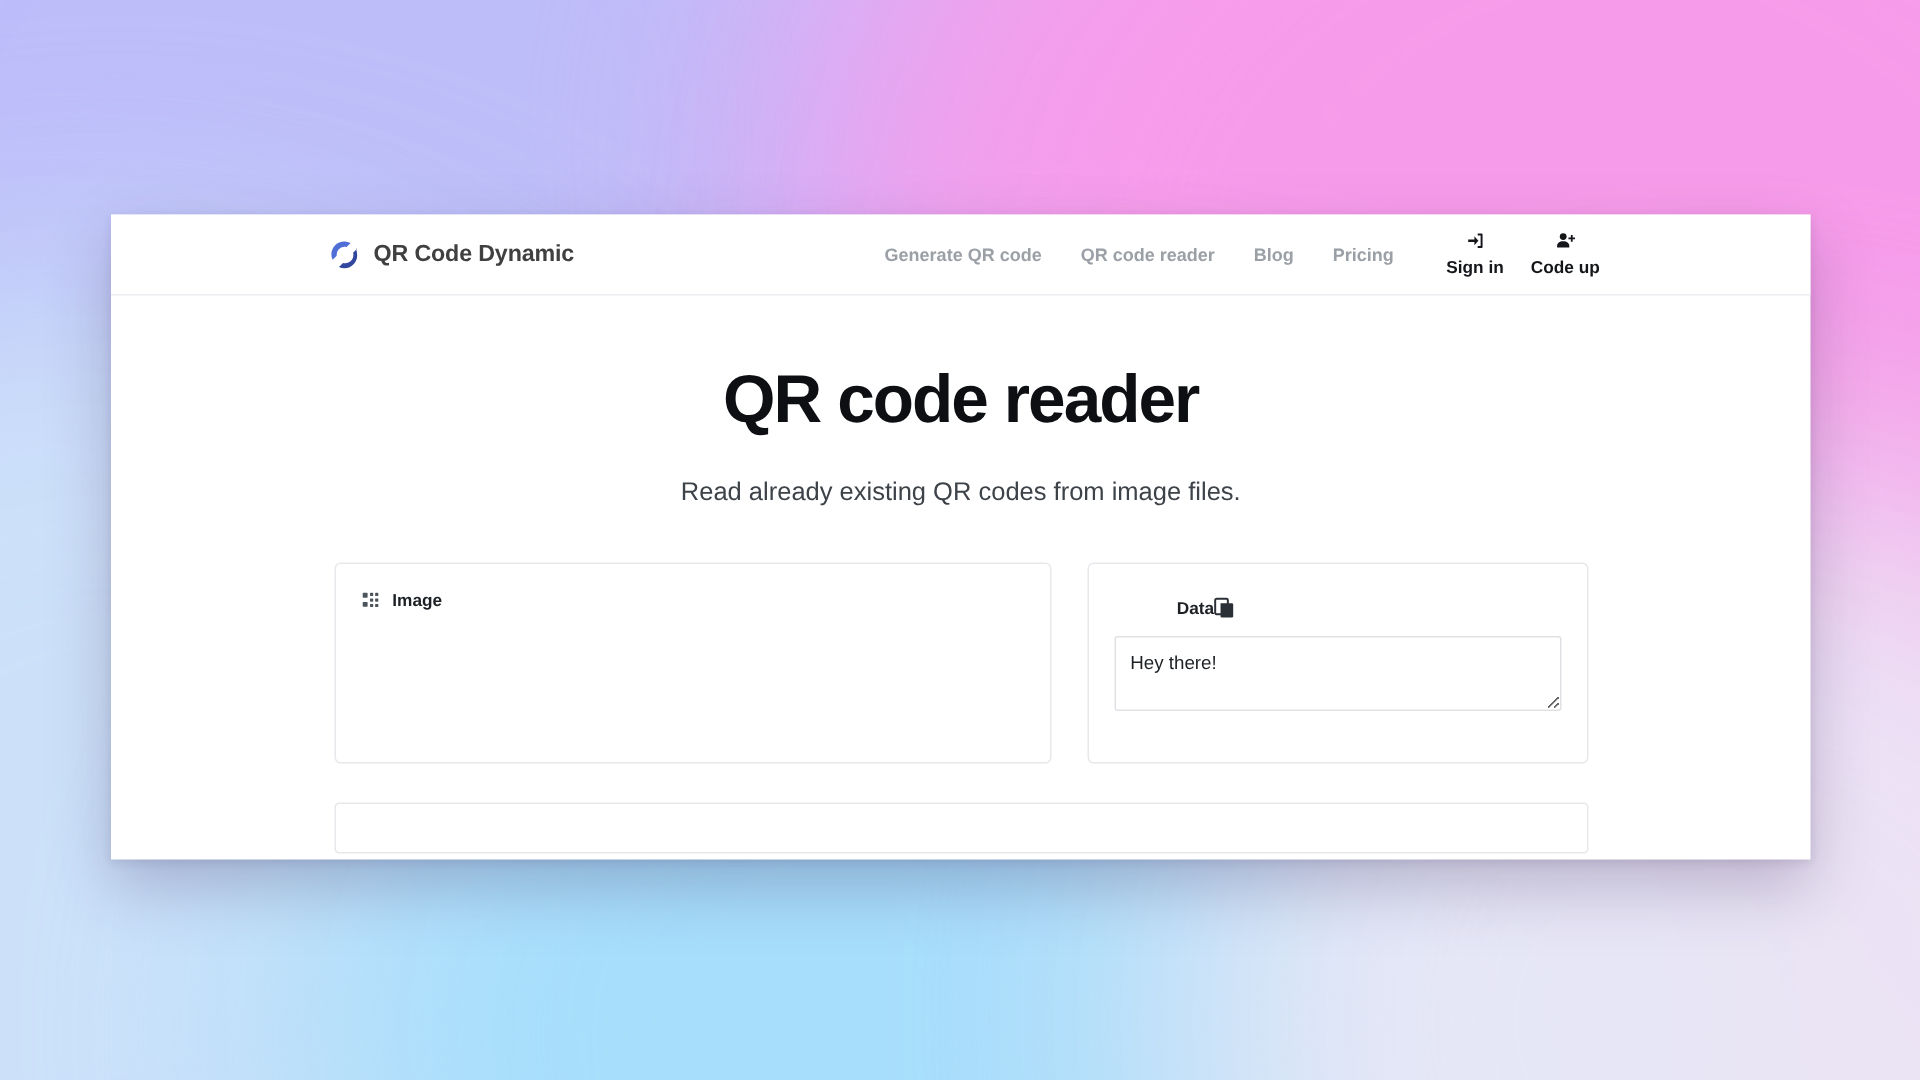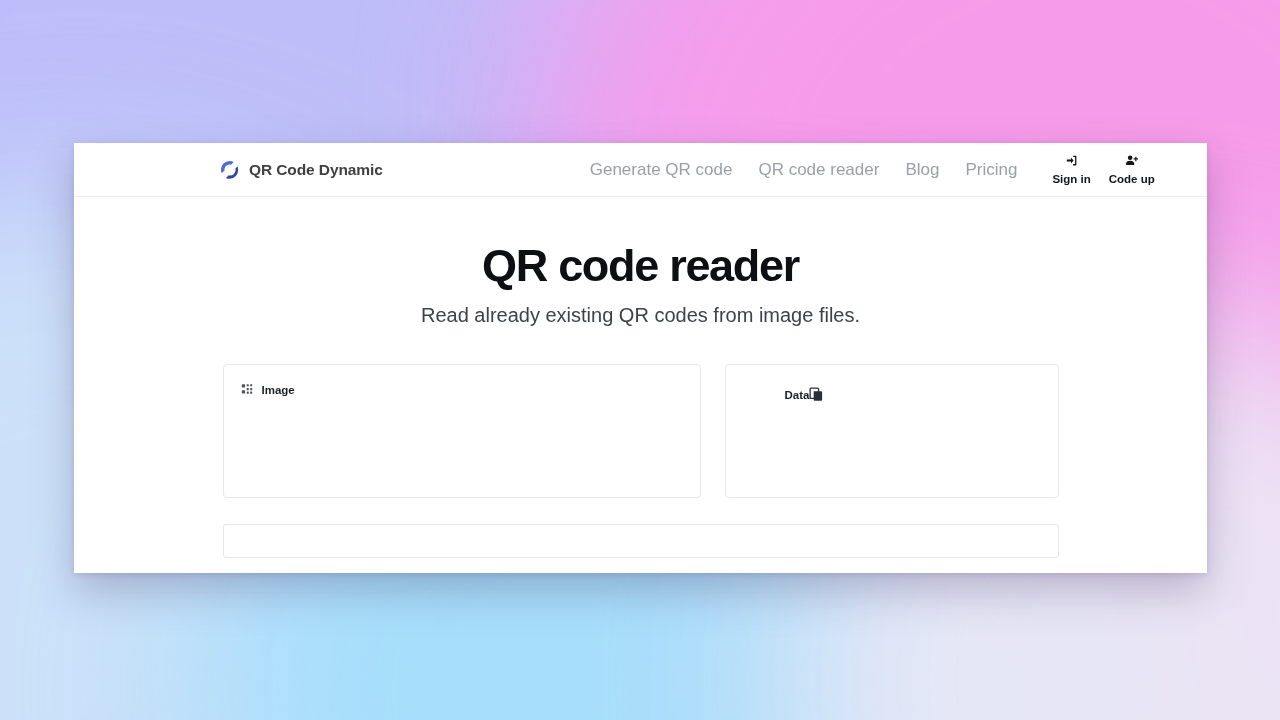--- a/index.html
+++ b/index.html
@@ -90,25 +90,26 @@
     white-space: nowrap;
   }
 
   .nav {
     display: flex;
     align-items: center;
     margin-left: 207px;
     gap: 0;
   }
   .nav-link {
-    font-size: 17px;
+    font-size: 12px;
     color: #9aa0a6;
     text-decoration: none;
     padding: 0 13px;
     white-space: nowrap;
+    font-weight: bold;
   }
   .nav-link:first-child { padding-left: 0; }
 
   .auth {
     display: flex;
     align-items: center;
     margin-left: 22px;
     gap: 18px;
   }
   .auth-link {
@@ -131,22 +132,22 @@
   .page-title {
     text-align: center;
     font-size: 45px;
     font-weight: 800;
     letter-spacing: -1.3px;
     color: #0d0f12;
     line-height: 1.05;
   }
   .page-sub {
     text-align: center;
-    margin-top: 15px;
-    font-size: 20px;
+    margin-top: 29px;
+    font-size: 17px;
     color: #3d4349;
     font-weight: 400;
   }
 
   .cards {
     display: flex;
     justify-content: center;
     gap: 24px;
     margin-top: 37px;
   }
@@ -309,20 +310,21 @@
       <section class="card card-data">
         <div class="card-label-row">
           <span class="card-label">Data</span>
           <button class="copy-btn" type="button">
             <svg class="copy-ico" viewBox="0 0 16 16">
               <rect x="1.2" y="1.2" width="9" height="11" rx="1" fill="#ffffff" stroke="#2b3036" stroke-width="1.4"></rect>
               <path d="M5 4.4h8a1 1 0 0 1 1 1v8.2a1 1 0 0 1-1 1H6a1 1 0 0 1-1-1z" fill="#2b3036"></path>
             </svg>
           </button>
         </div>
+        <textarea class="data-area" placeholder="" style="">Hey there!</textarea>
       </section>
 
     </div>
 
     <div class="result-box"></div>
 
   </div>
 </div>
 
 </body></html>

